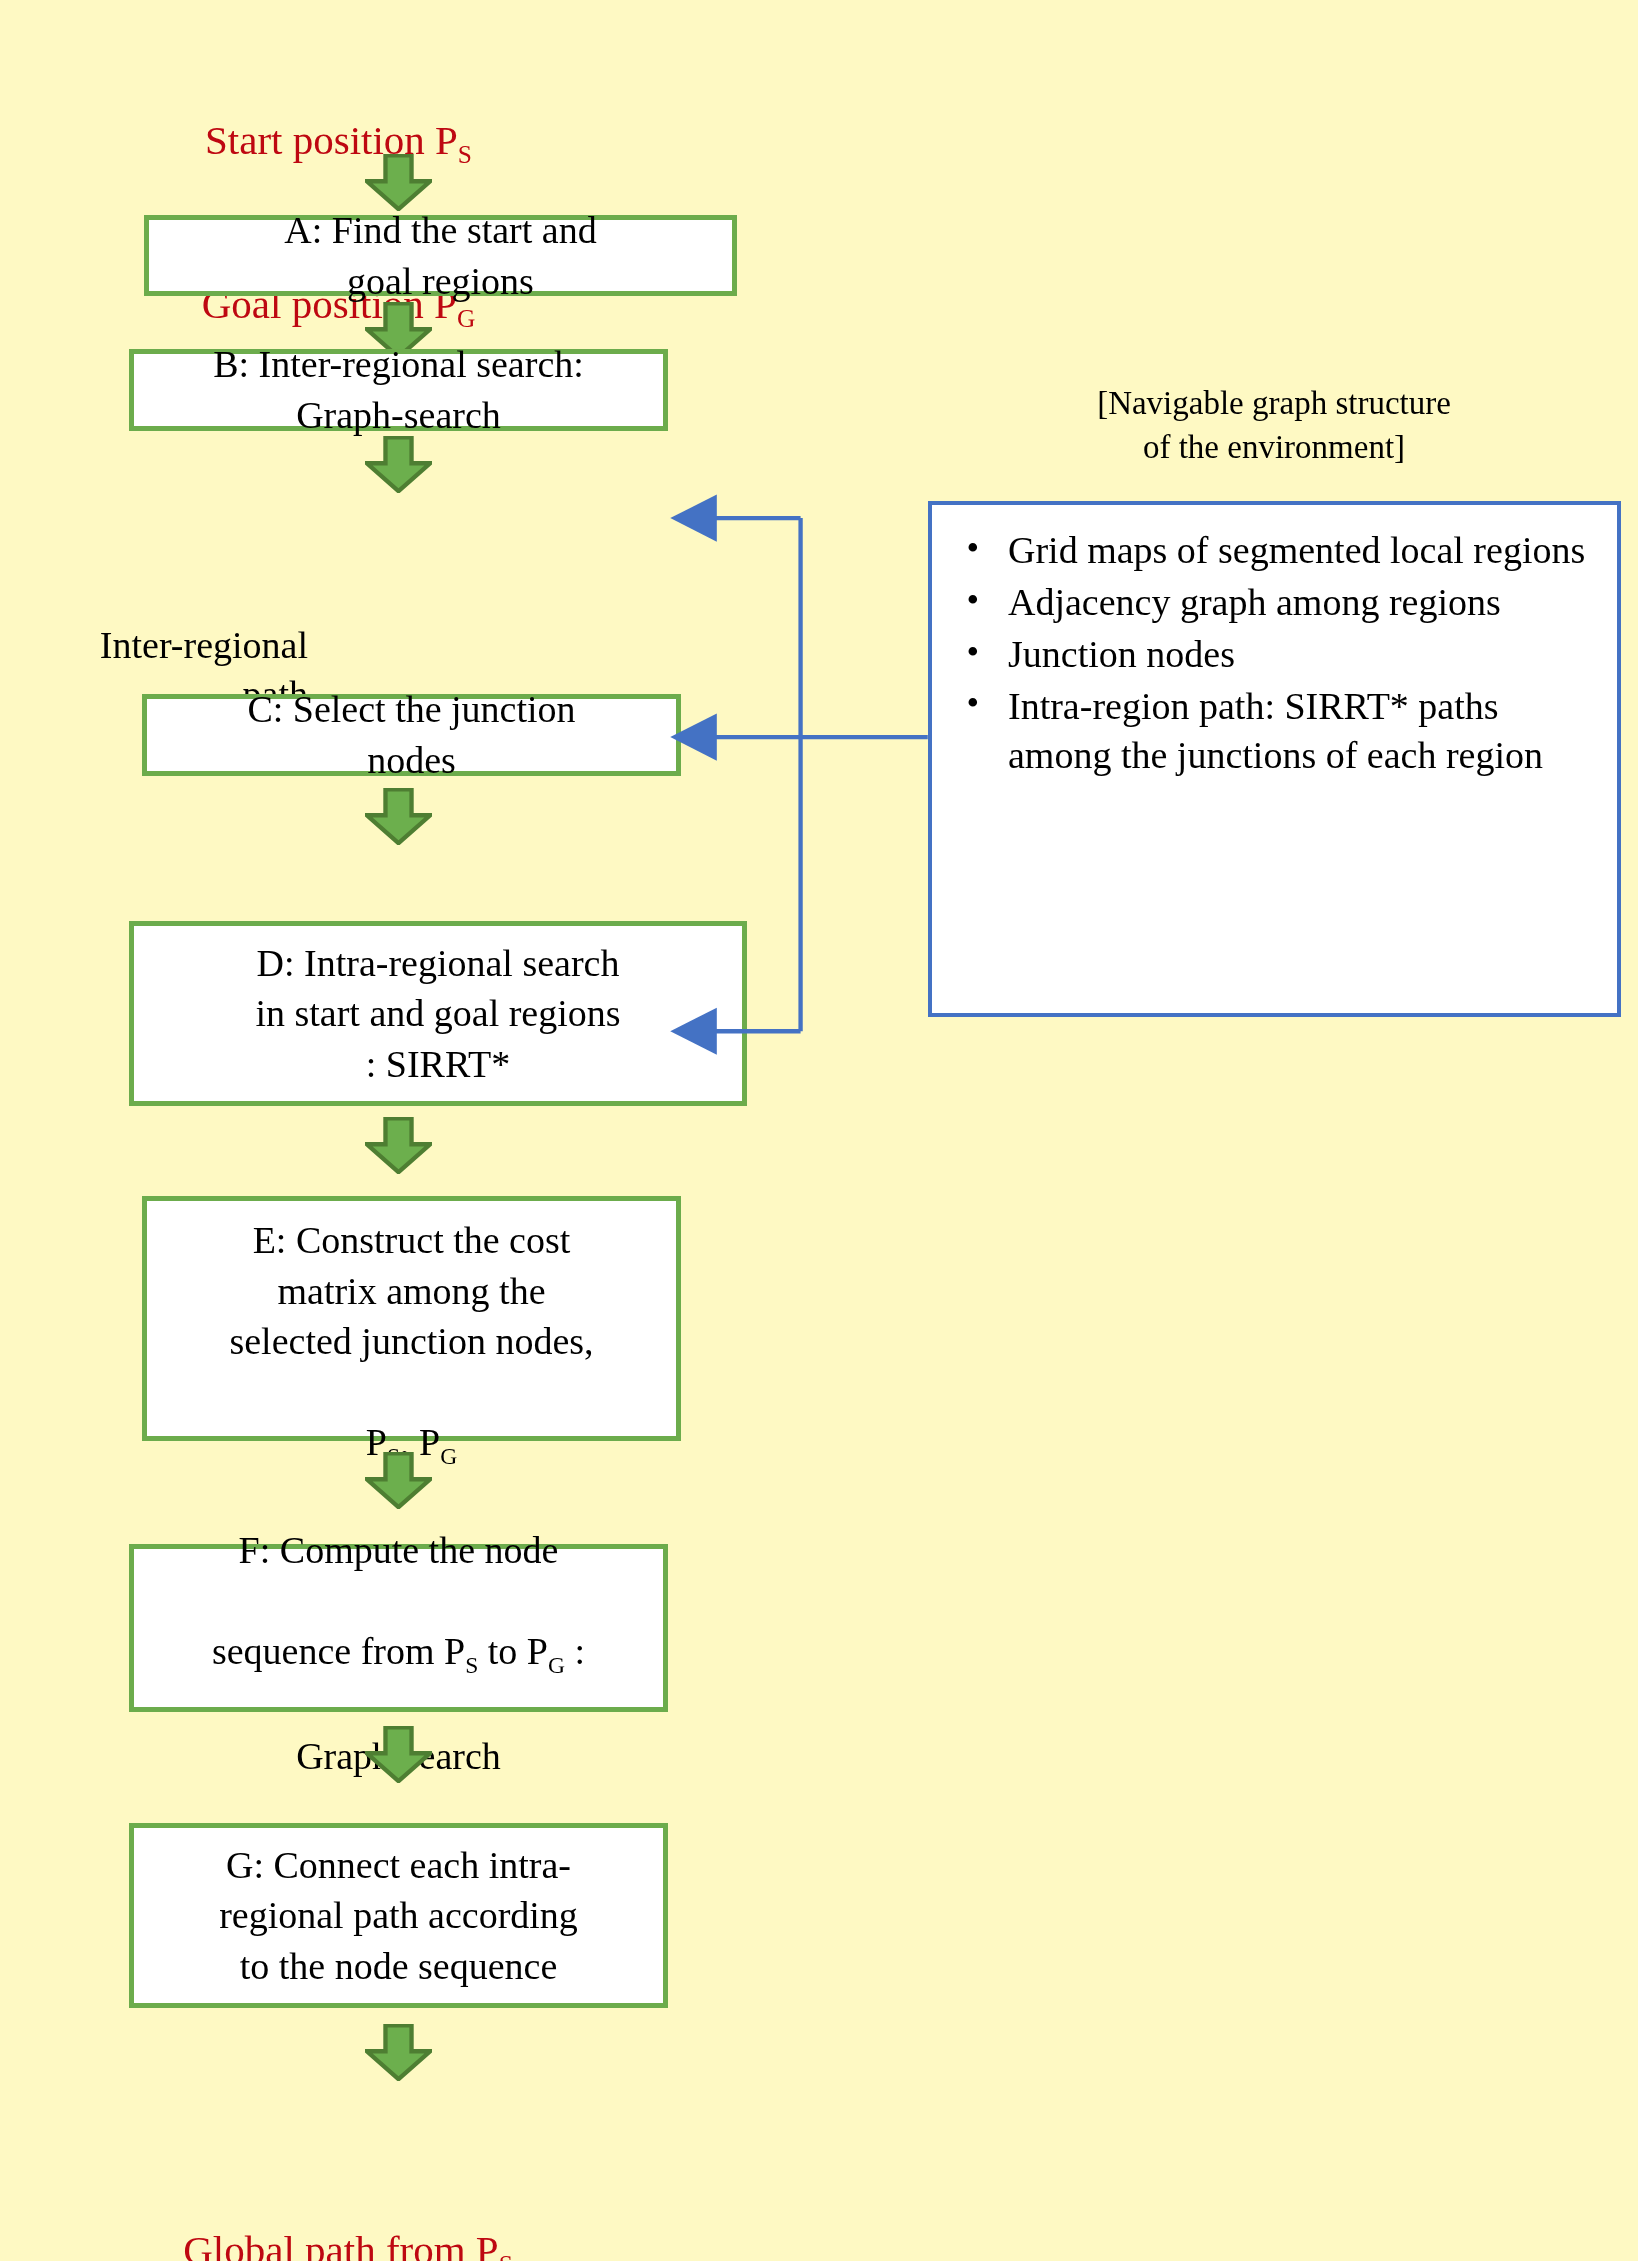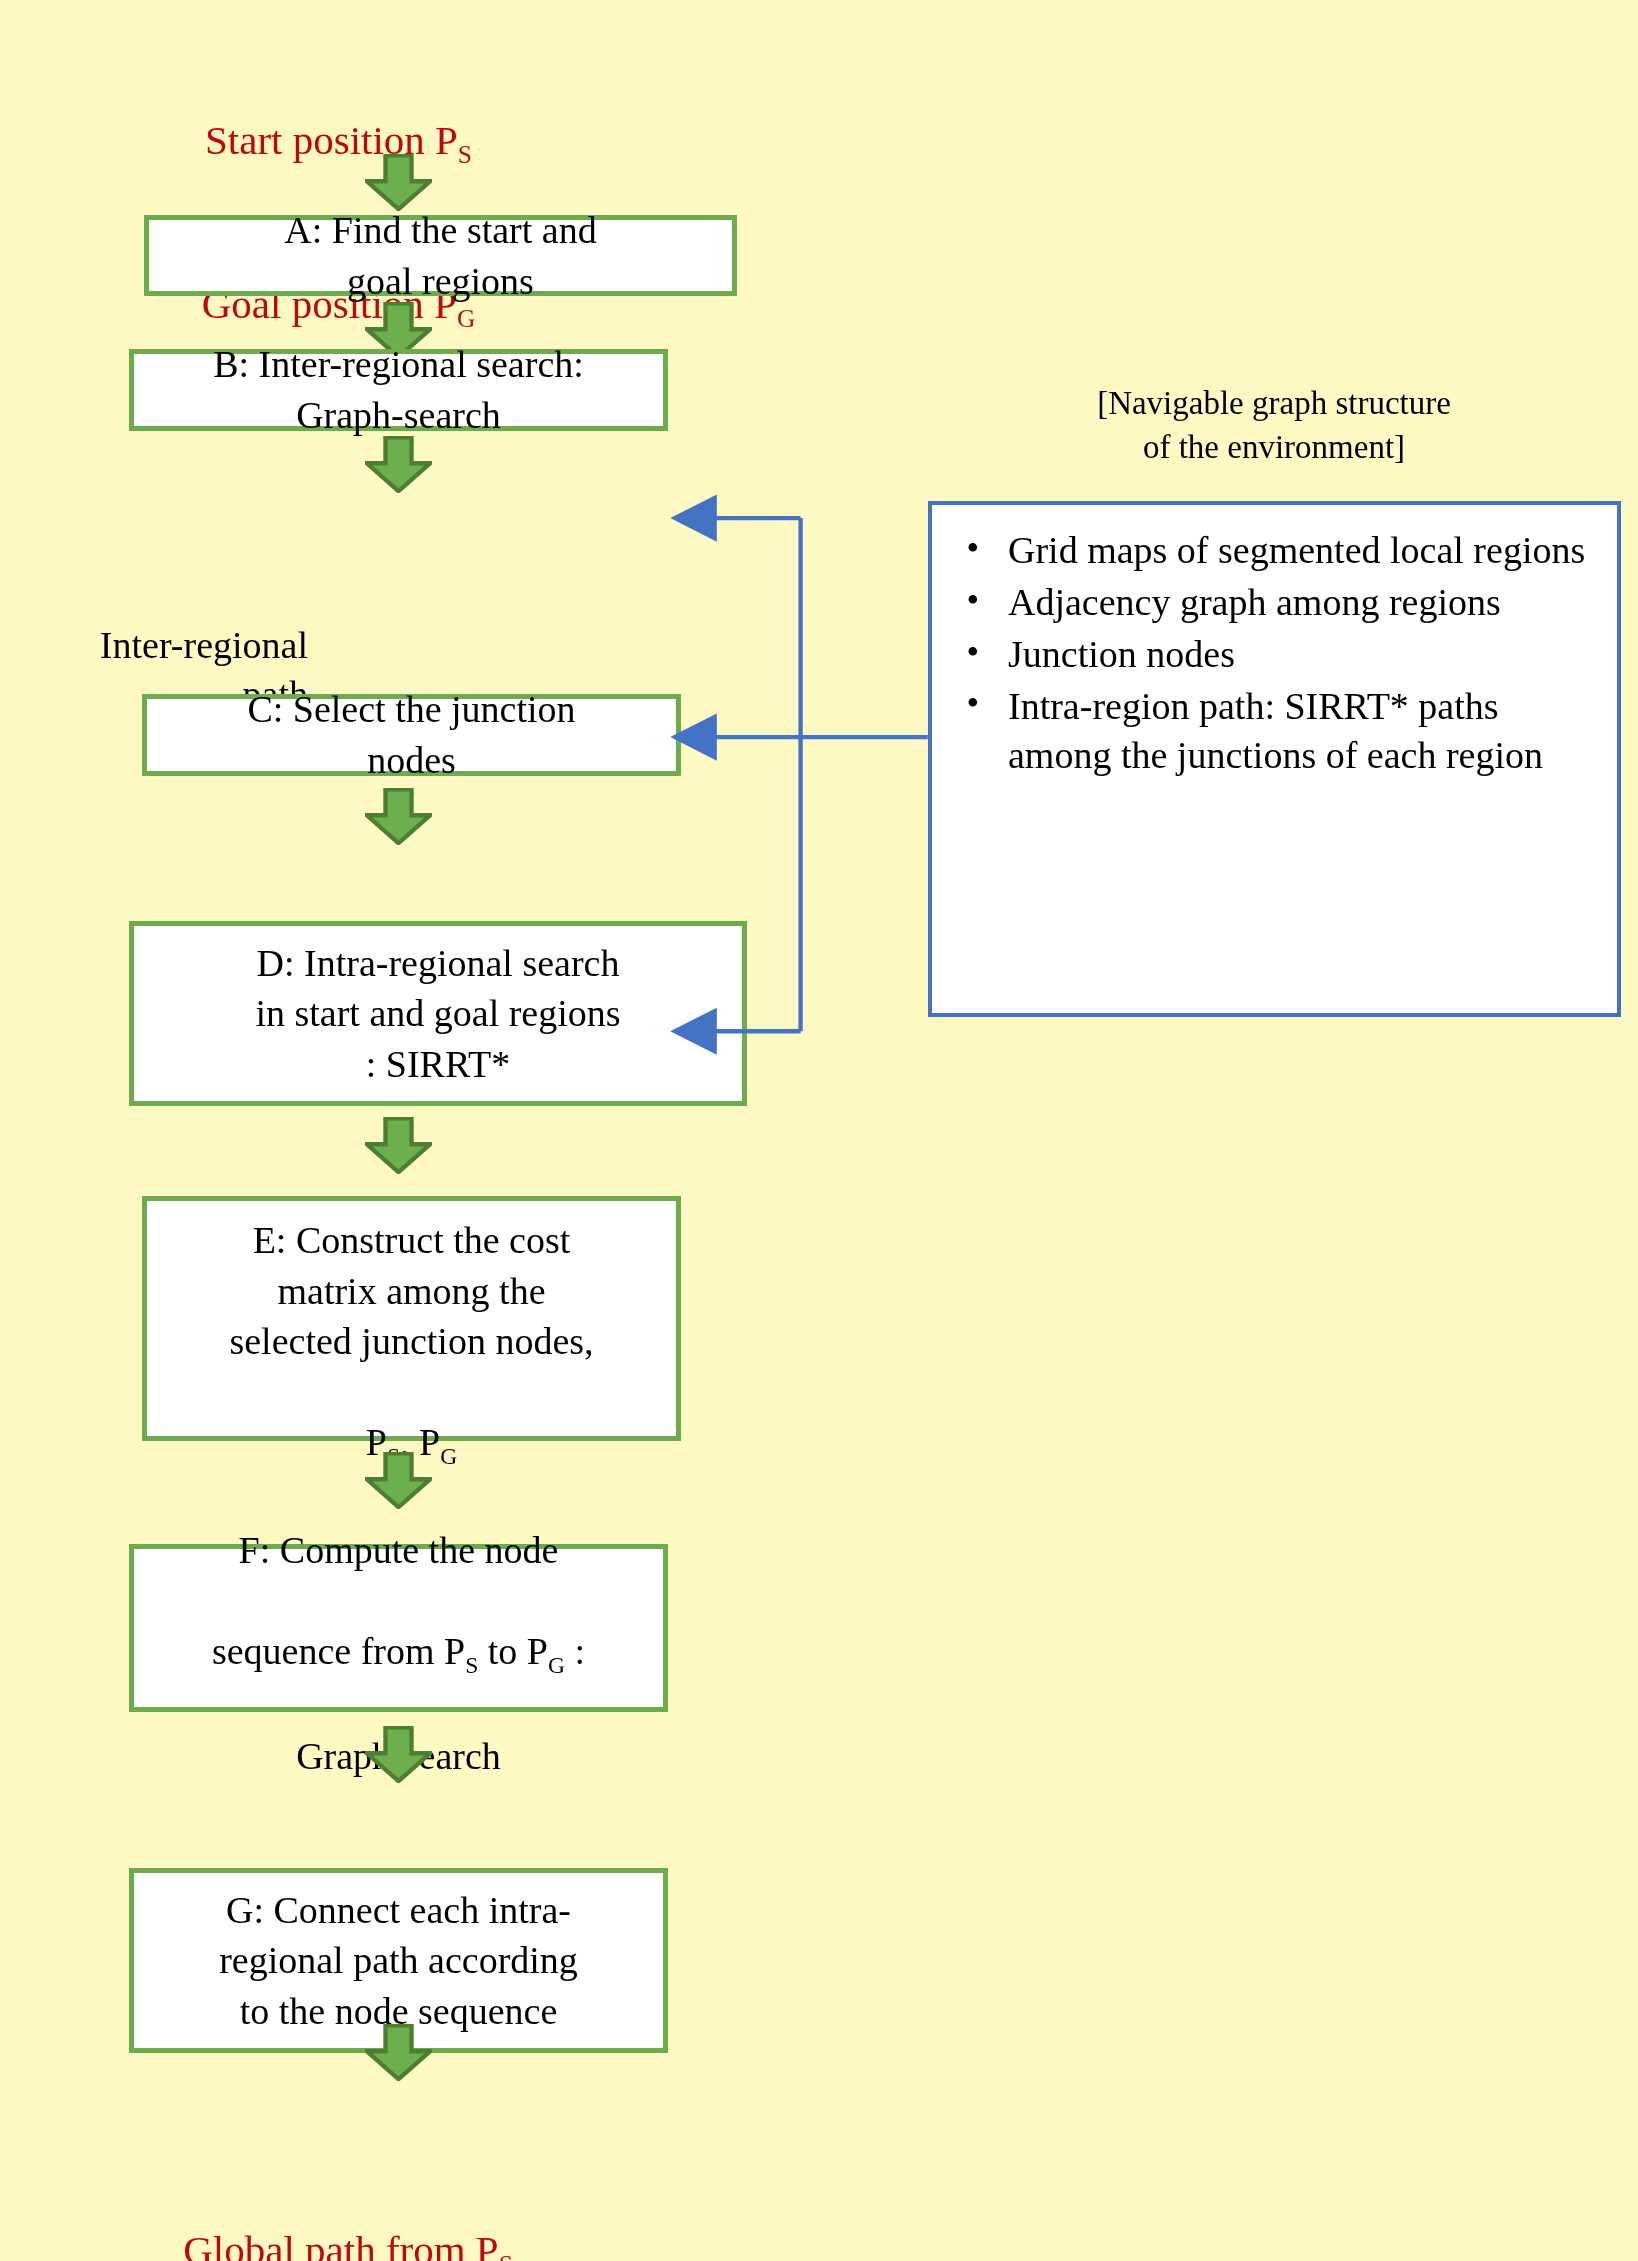--- a/index.html
+++ b/index.html
@@ -200,21 +200,21 @@
       <span>Graph-search</span>
     </span>
   </div>
 
   <div class="green-arrow" style="left:365px; top:1726px;">
     <svg viewBox="0 0 108 92" preserveAspectRatio="none">
       <polygon points="33,2 75,2 75,44 105,44 54,89 3,44 33,44" fill="#6CAF4D" stroke="#4E7E32" stroke-width="7" stroke-linejoin="miter"></polygon>
     </svg>
   </div>
 
-  <div class="proc-box" style="left:129px; top:1823px; width:539px; height:185px;margin-top:45px;">
+  <div class="proc-box" style="left:129px; top:1823px; width:539px; height:185px;">
     <span class="txt">G: Connect each intra-
 regional path according
 to the node sequence</span>
   </div>
 
   <div class="green-arrow" style="left:365px; top:2024px;">
     <svg viewBox="0 0 108 92" preserveAspectRatio="none">
       <polygon points="33,2 75,2 75,44 105,44 54,89 3,44 33,44" fill="#6CAF4D" stroke="#4E7E32" stroke-width="7" stroke-linejoin="miter"></polygon>
     </svg>
   </div>

